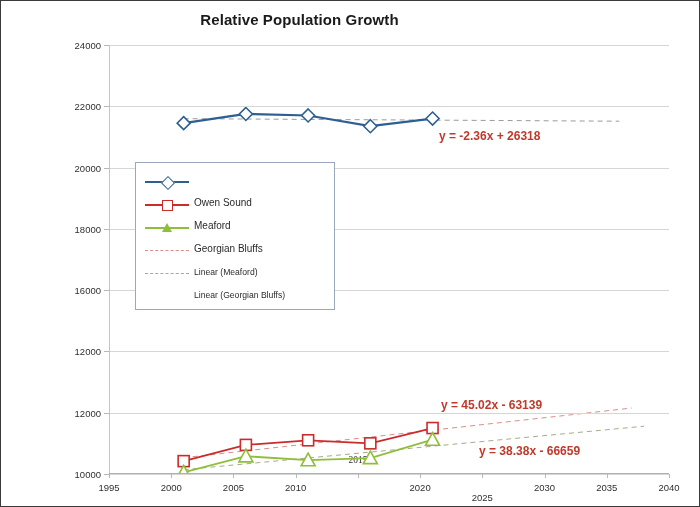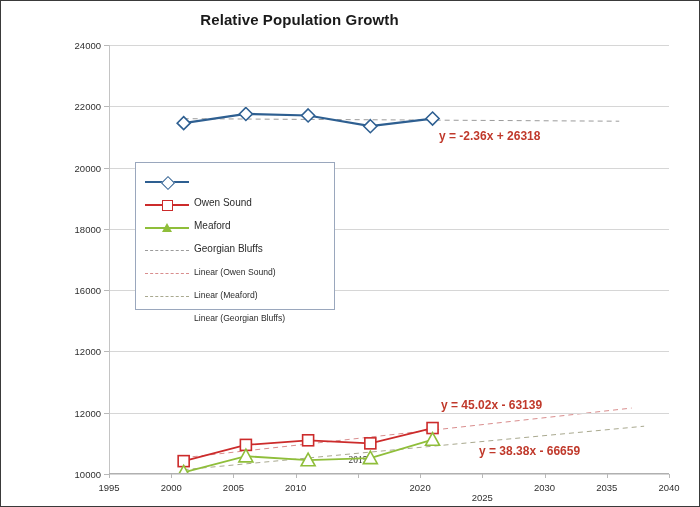--- a/index.html
+++ b/index.html
@@ -291,26 +291,20 @@
       </div>
       <div class="legend-row">
         <div class="legend-key">
           <div class="kline" style="background: rgb(143, 190, 58);"></div>
           <div class="kmark" style="background: transparent; border-top: none; border-right: 5px solid transparent; border-bottom: 9px solid rgb(143, 190, 58); border-left: 5px solid transparent; border-image: initial; width: 0px; height: 0px; left: 17px; top: 2px;"></div>
         </div>
         <div class="legend-text">Georgian Bluffs</div>
       </div>
       <div class="legend-row">
         <div class="legend-key">
-          <div class="kdash" style="border-top-color: rgb(155, 155, 155);"></div>
-        </div>
-        <div class="legend-text small">Linear (Owen Sound)</div>
-      </div>
-      <div class="legend-row">
-        <div class="legend-key">
           <div class="kdash" style="border-top-color: rgb(217, 141, 141);"></div>
         </div>
         <div class="legend-text small">Linear (Meaford)</div>
       </div>
       <div class="legend-row">
         <div class="legend-key">
           <div class="kdash" style="border-top-color: rgb(169, 169, 143);"></div>
         </div>
         <div class="legend-text small">Linear (Georgian Bluffs)</div>
       </div>

